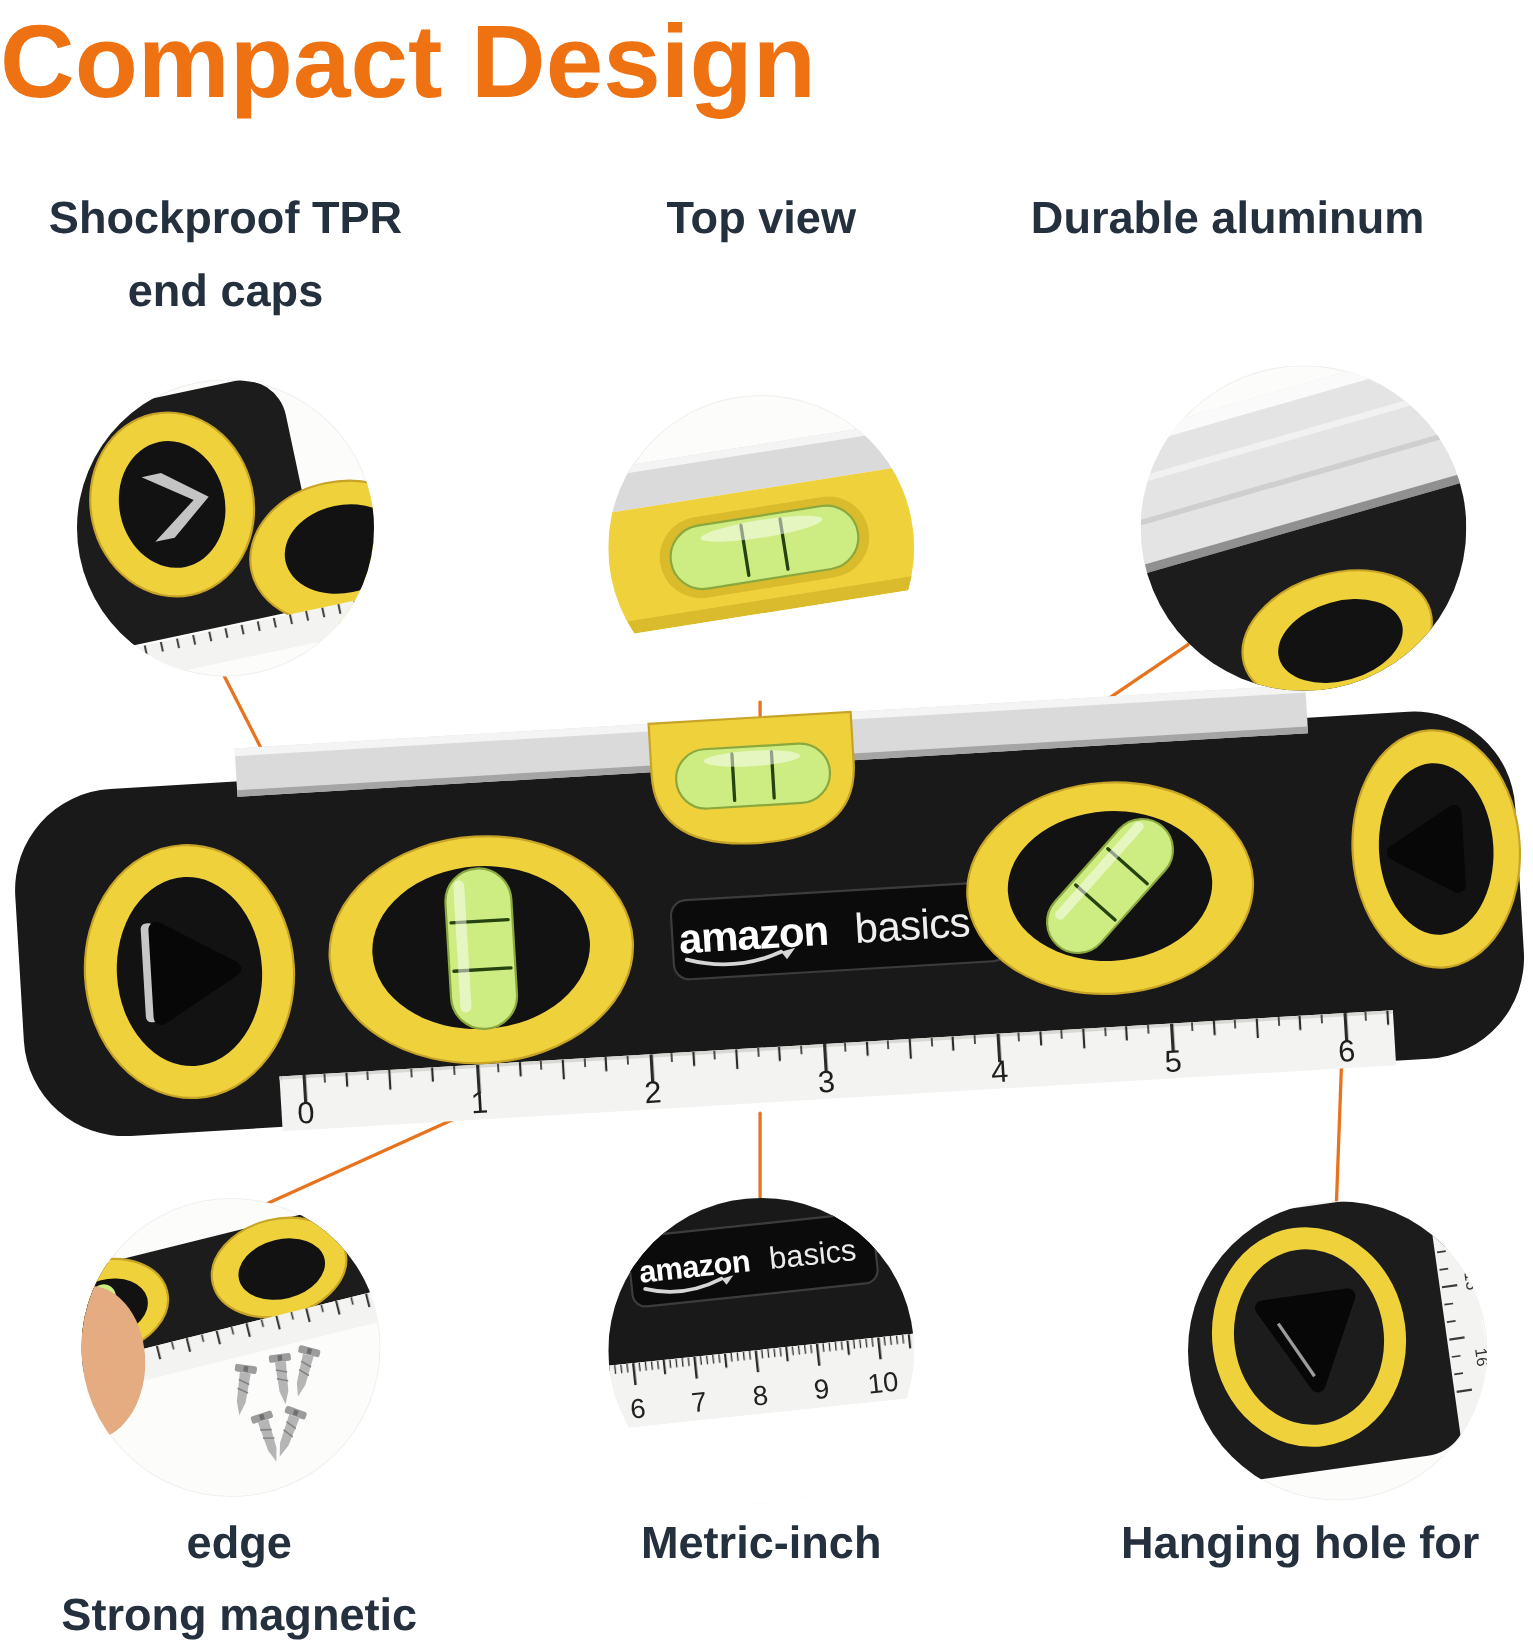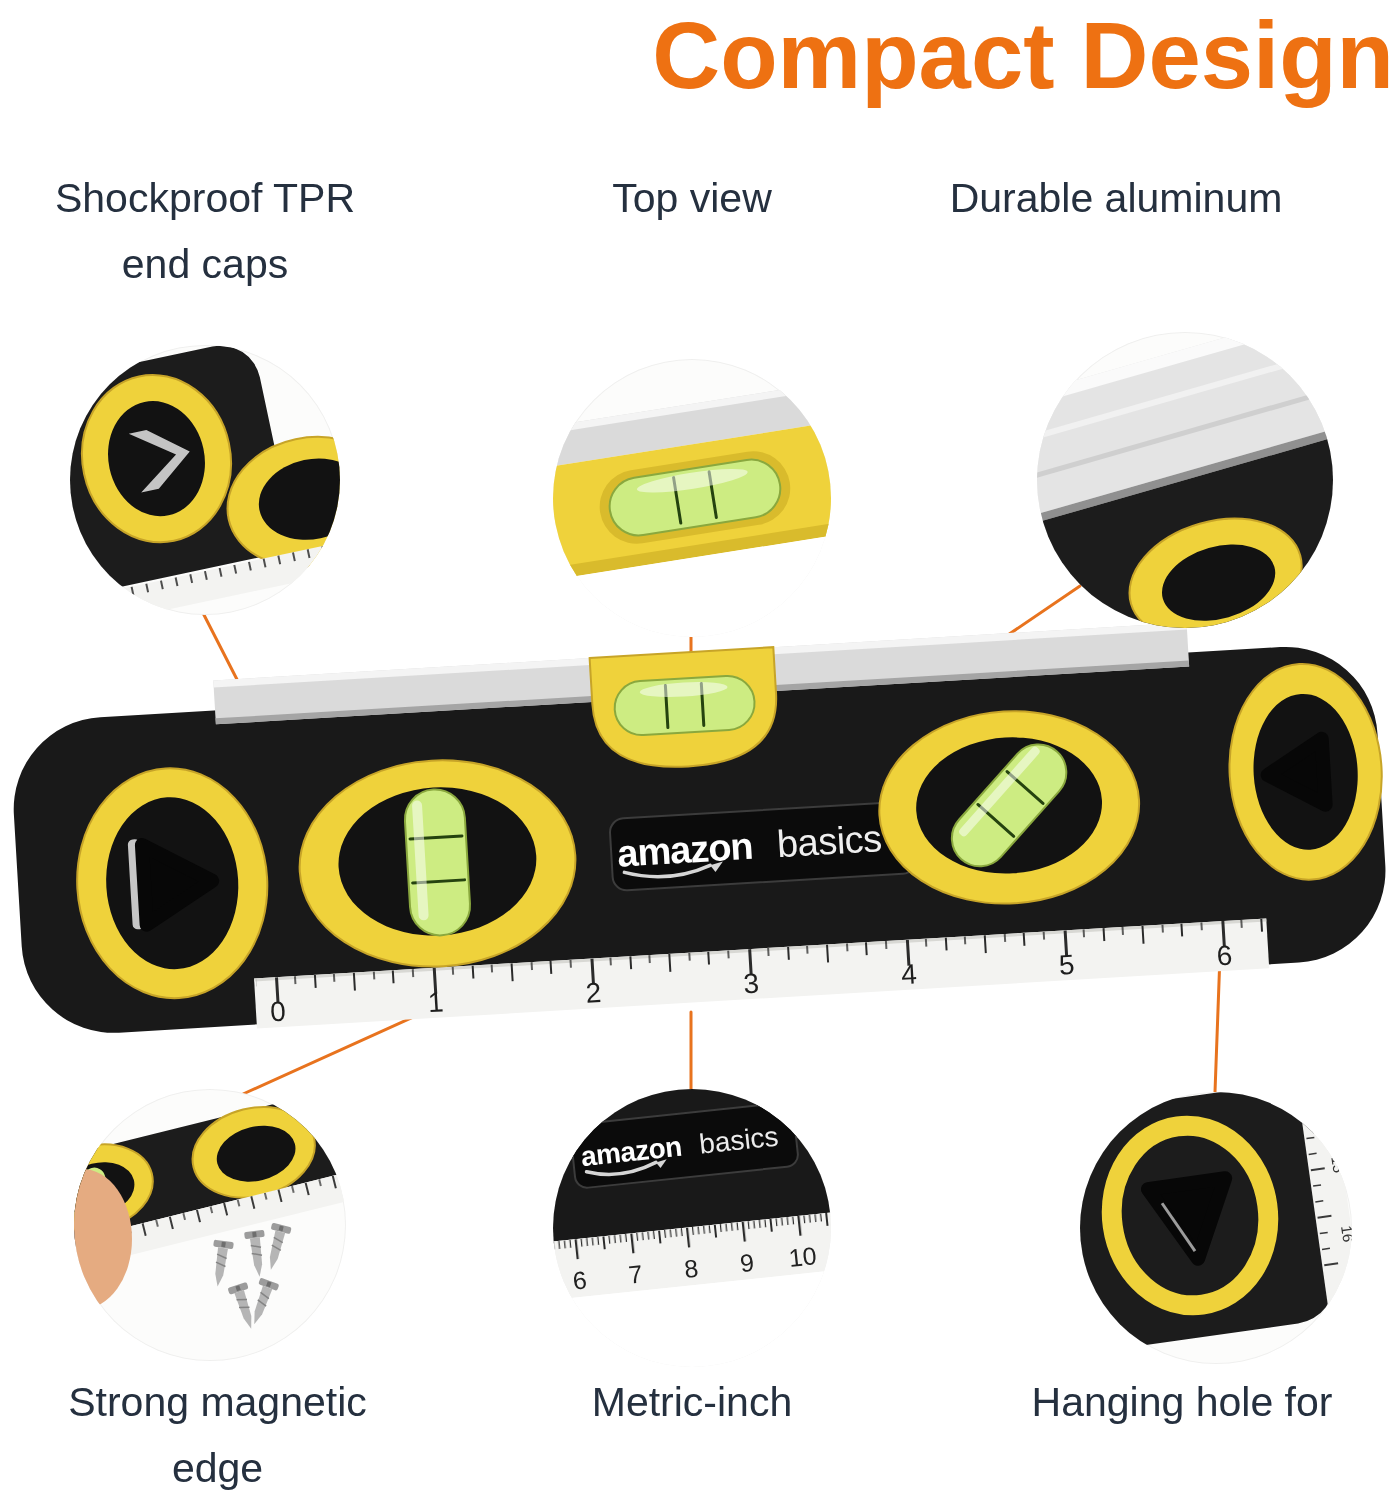--- a/index.html
+++ b/index.html
@@ -1,24 +1,24 @@
 <!DOCTYPE html>
 <html><head>
 <meta charset="utf-8">
 <style>
   *{margin:0;padding:0;box-sizing:border-box}
   html,body{background:#fff}
   body{width:1394px;height:1500px;font-family:"Liberation Sans",sans-serif;overflow:hidden}
   .page{position:relative;width:1394px;height:1500px;background:#fff;overflow:hidden}
   svg{display:block}
 
-  .title{position:absolute;top:4px;left:0;width:100%;text-align:right;
+  .title{position:absolute;top:4px;left:0;width:100%;text-align:left;
          font-size:94px;font-weight:800;color:#EE7112;line-height:1.1;letter-spacing:0}
 
-  .feature-label{position:absolute;color:#25303F;font-size:41px;line-height:1.6;text-align:center;font-weight:400}
+  .feature-label{position:absolute;color:#25303F;font-size:41px;line-height:1.6;text-align:center;font-weight:700}
   .fl-t1{top:166px;left:10px;width:390px}
   .fl-t2{top:166px;left:500px;width:384px}
   .fl-t3{top:166px;left:906px;width:420px}
   .fl-b1{top:1370px;left:20px;width:395px}
   .fl-b2{top:1370px;left:500px;width:384px}
   .fl-b3{top:1370px;left:972px;width:420px}
 
   .connectors{position:absolute;left:0;top:0;width:1394px;height:1500px;pointer-events:none}
   .connectors line{stroke:#E8731E;stroke-width:3;stroke-linecap:round}
 
@@ -347,22 +347,22 @@
         <line x1="238" y1="156" x2="246" y2="156" stroke="#3A3A3A" stroke-width="1.5"></line>
         <line x1="238" y1="172" x2="246" y2="172" stroke="#3A3A3A" stroke-width="1.5"></line>
         <line x1="238" y1="188" x2="252" y2="188" stroke="#3A3A3A" stroke-width="2"></line>
         <text transform="rotate(90 260 90)" x="260" y="90" class="num-v">15</text>
         <text transform="rotate(90 260 160)" x="260" y="160" class="num-v">16</text>
       </g>
     </svg>
   </div>
 
   <div class="feature-label fl-b1">
+    <div>edge</div>
     <div>Strong magnetic</div>
-    <div>edge</div>
   </div>
   <div class="feature-label fl-b2">
     <div>Metric-inch</div>
   </div>
   <div class="feature-label fl-b3">
     <div>Hanging hole for</div>
   </div>
 
 </div>
 

